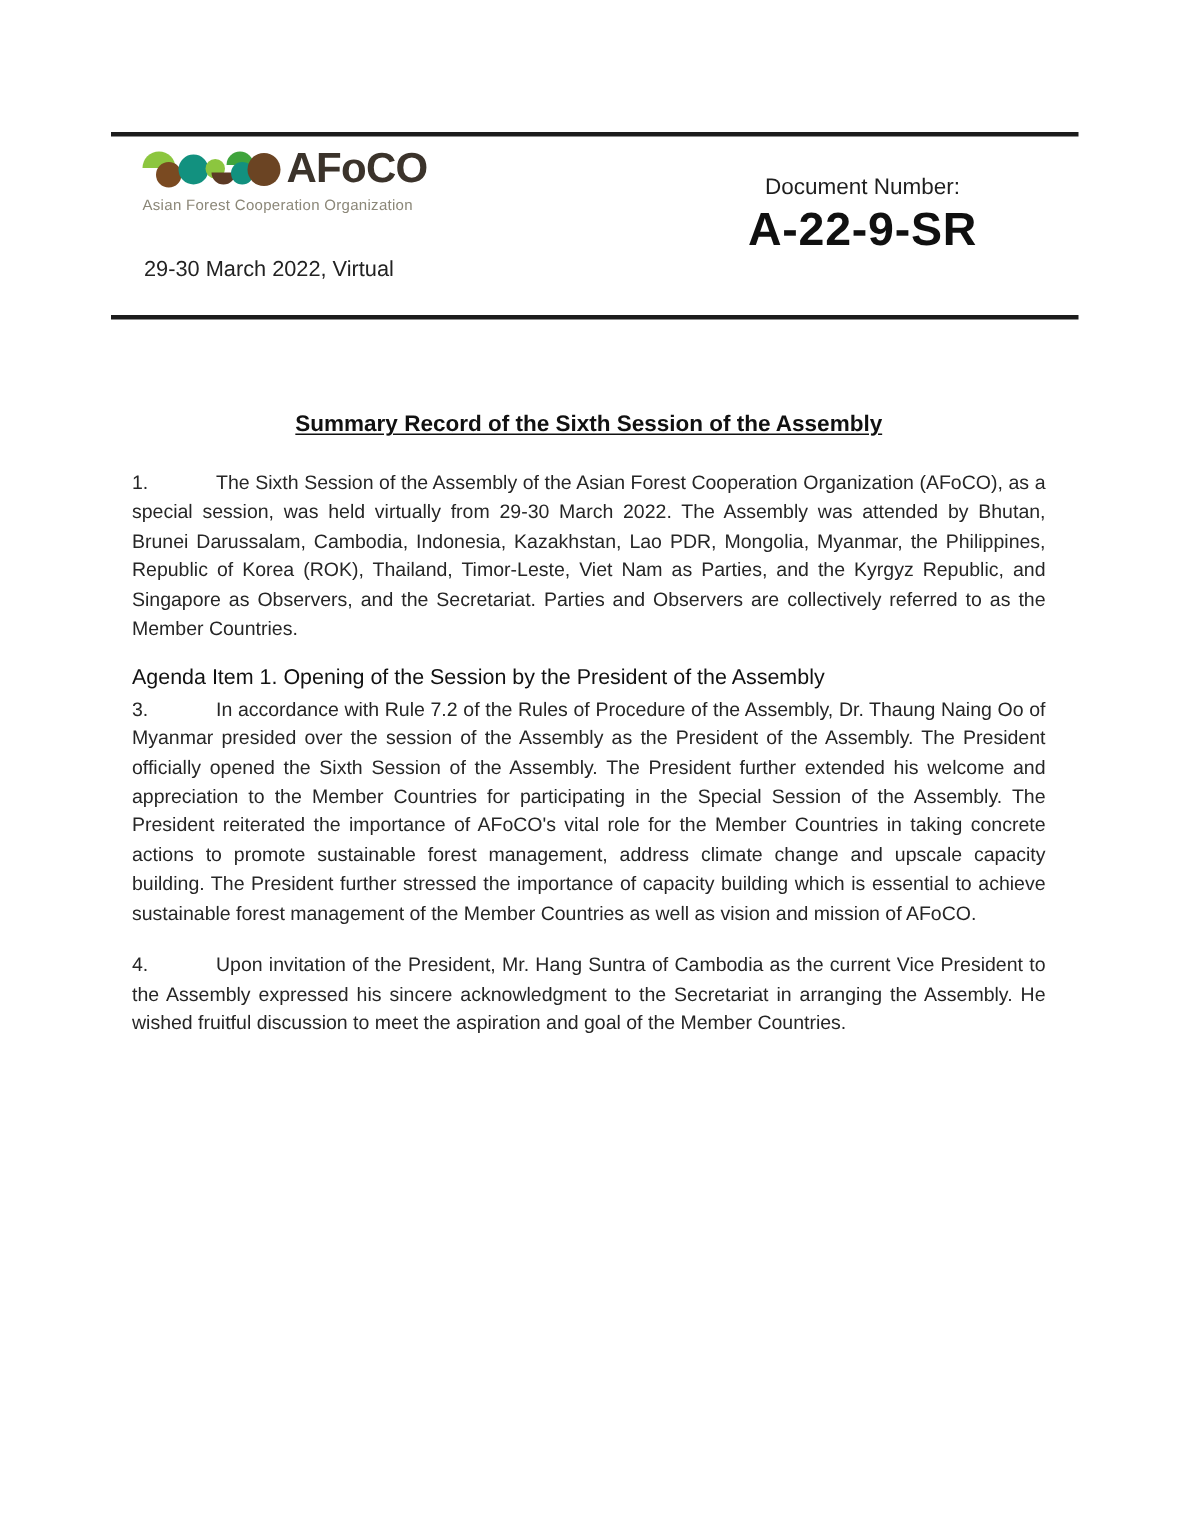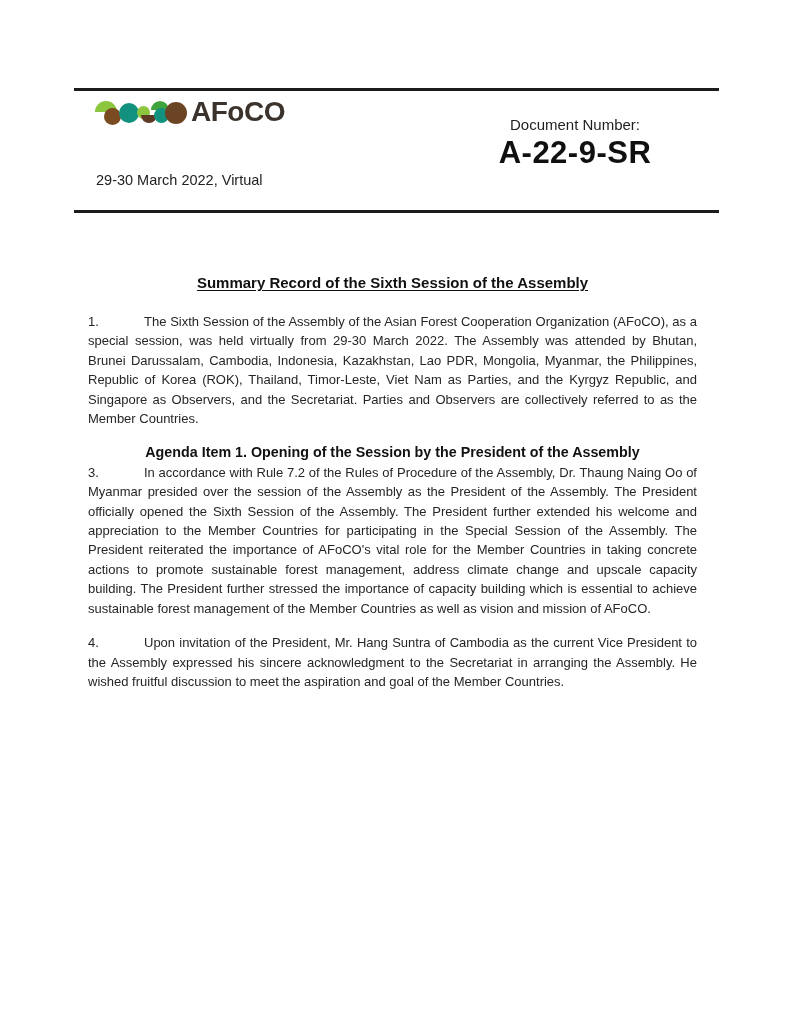--- a/index.html
+++ b/index.html
@@ -50,23 +50,22 @@
     text-align: center; font-size: 15px; font-weight: bold; color: #111;
     text-decoration: underline; text-underline-offset: 2px;
     margin-bottom: 20px; line-height: 19px;
   }
   .para {
     font-size: 13px; line-height: 19.4px; text-align: justify;
     color: #262626; margin-bottom: 15px;
   }
   .pnum { display: inline-block; width: 56px; }
   .agenda-heading {
-    font-size: 14.3px; line-height: 19.4px; font-weight: bold; color: #111;
+    font-size: 14.3px; line-height: 19.4px; font-weight: normal; color: #111;
     margin-bottom: 0;
-    text-align: center;
   }
   .para.after-heading { margin-top: 0; }
   .docref { font-weight: bold; text-decoration: underline; color: #111; text-underline-offset: 2px; }
 </style>
 </head>
 <body>
 
 <div class="page">
 
   <div class="rule rule-top"></div>
@@ -78,20 +77,21 @@
         <div class="s2"></div>
         <div class="s3"></div>
         <div class="s4"></div>
         <div class="s5"></div>
         <div class="s6"></div>
         <div class="s7"></div>
         <div class="s8"></div>
       </div>
       <div class="brand">AFoCO</div>
     </div>
+    <div class="tagline">Asian Forest Cooperation Organization</div>
   </div>
 
   <div class="doc-block">
     <div class="doc-label">Document Number:</div>
     <div class="doc-number">A-22-9-SR</div>
   </div>
 
   <div class="session">
     <div>29-30 March 2022, Virtual</div>
   </div>

